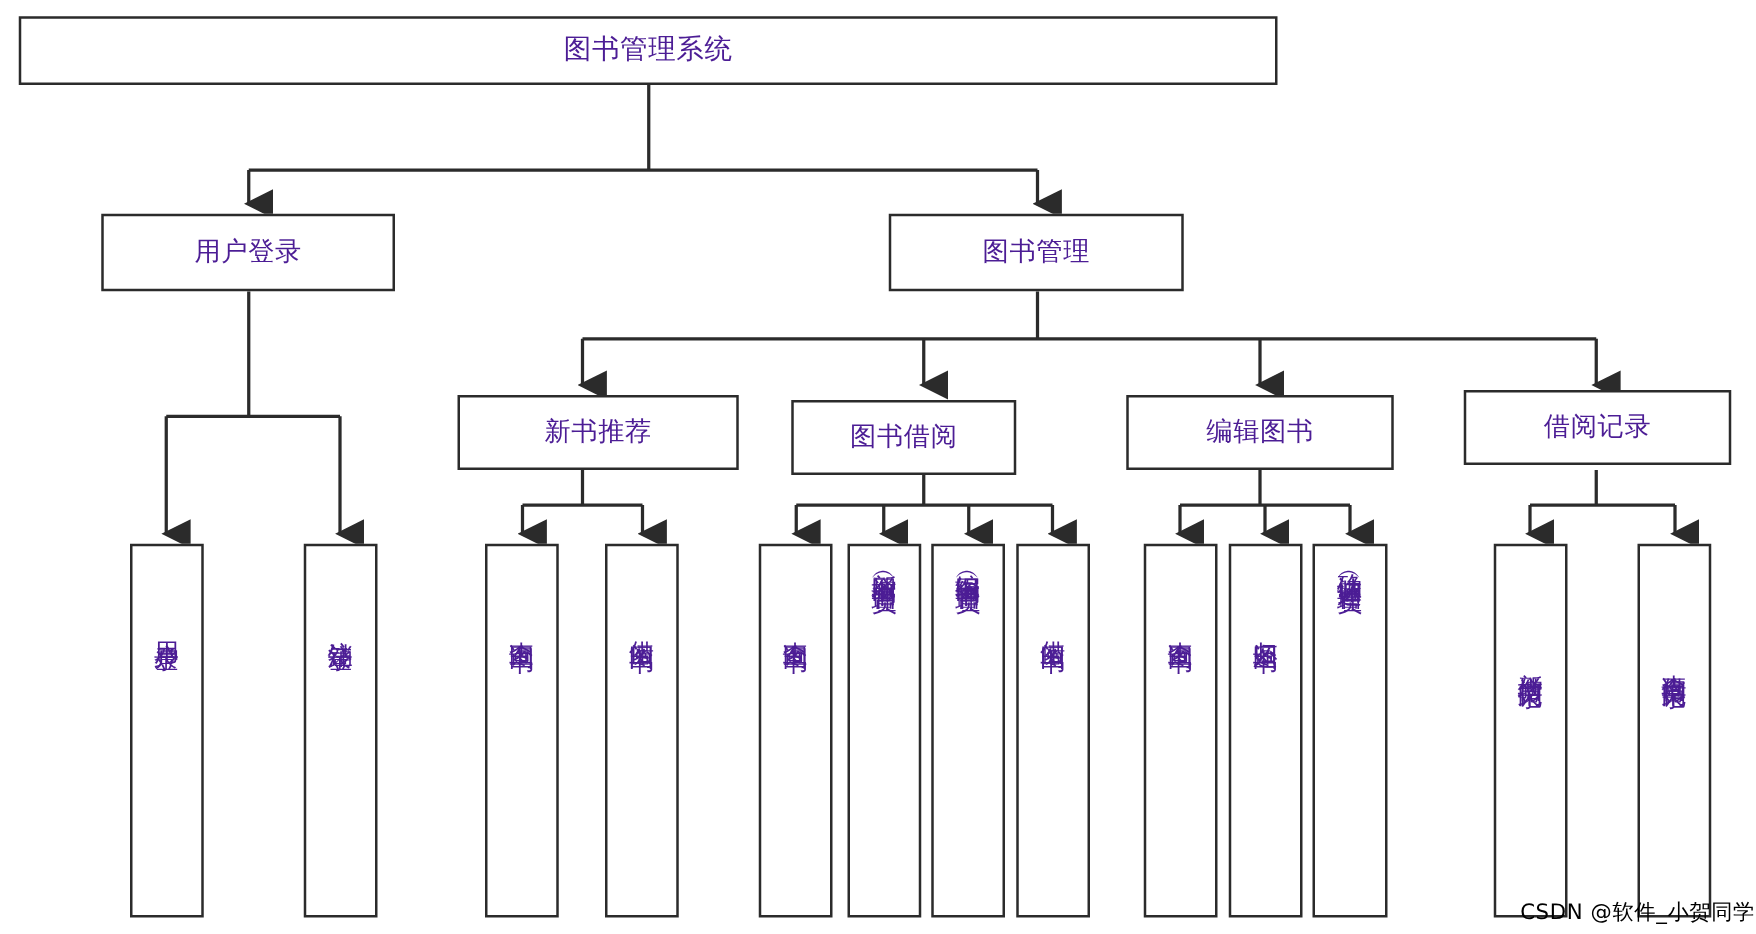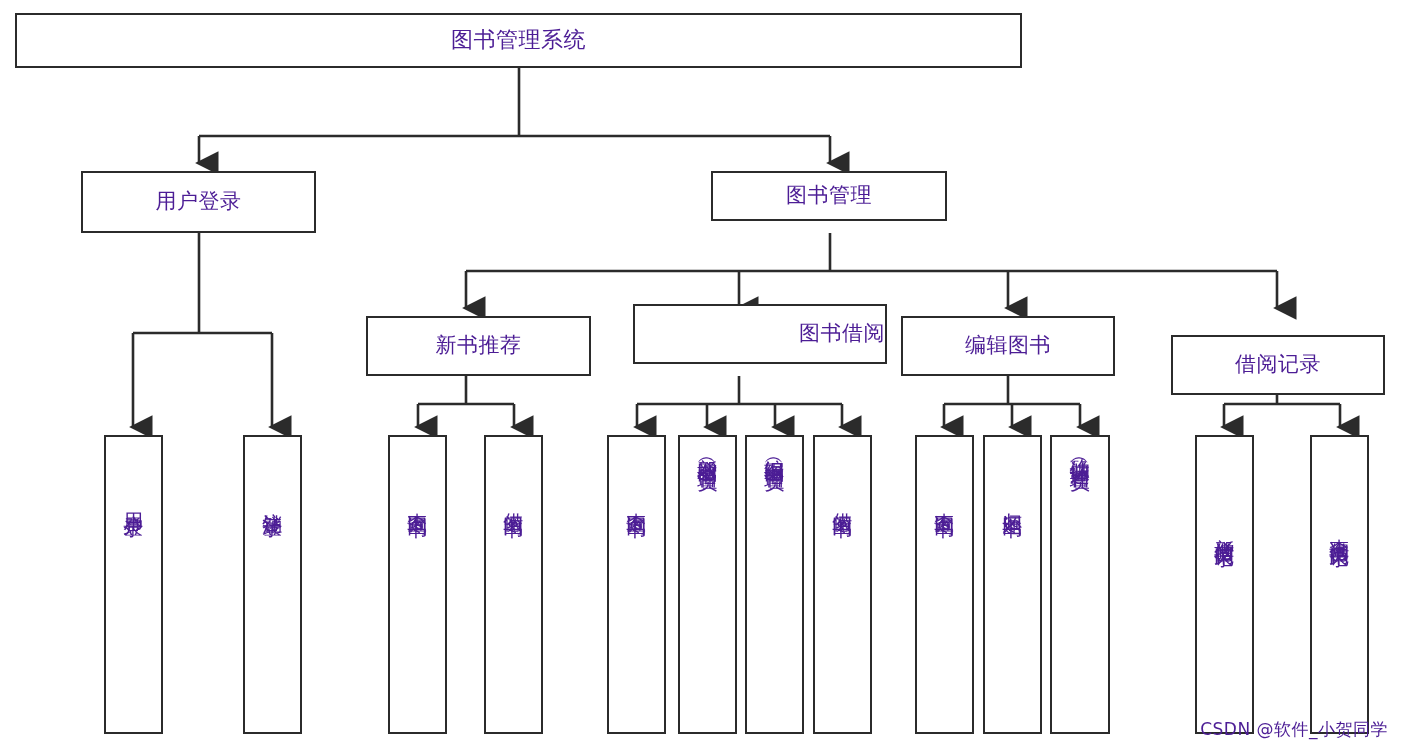--- a/index.html
+++ b/index.html
@@ -64,24 +64,24 @@
     padding-top: 6px;
   }
   .node.vertical.pad-top-mid {
     padding-top: 60px;
   }
   .node.vertical.pad-top-large {
     padding-top: 86px;
   }
   #watermark {
     position: absolute;
-    right: 17px;
+    right: 1px;
     bottom: 6px;
     font-size: 17px;
-    color: #4c1d95;
+    color: #000000;
     letter-spacing: 0.5px;
     white-space: nowrap;
     user-select: none;
   }
 </style>
 </head>
 <body>
 
 <div id="canvas">
 
@@ -137,37 +137,37 @@
   </svg>
 
   <div class="node root horizontal" style="left:15px; top:13px; width:1007px; height:55px;">
     <span class="label">图书管理系统</span>
   </div>
 
   <div class="node horizontal" style="left:81px; top:171px; width:235px; height:62px;">
     <span class="label">用户登录</span>
   </div>
 
-  <div class="node horizontal" style="left:711px; top:171px; width:236px; height:50px;">
+  <div class="node horizontal" style="left:711px; top:171px; width:236px; height:62px;">
     <span class="label">图书管理</span>
   </div>
 
   <div class="node horizontal" style="left:366px; top:316px; width:225px; height:60px;">
     <span class="label">新书推荐</span>
   </div>
 
-  <div class="node horizontal" style="left:633px; top:304px; width:254px; height:60px;justify-content:flex-end;">
+  <div class="node horizontal" style="left:633px; top:320px; width:180px; height:60px;">
     <span class="label">图书借阅</span>
   </div>
 
   <div class="node horizontal" style="left:901px; top:316px; width:214px; height:60px;">
     <span class="label">编辑图书</span>
   </div>
 
-  <div class="node horizontal" style="left:1171px; top:335px; width:214px; height:60px;">
+  <div class="node horizontal" style="left:1171px; top:312px; width:214px; height:60px;">
     <span class="label">借阅记录</span>
   </div>
 
   <div class="node vertical pad-top-mid" style="left:104px; top:435px; width:59px; height:299px;">
     <span class="label">用户登录</span>
   </div>
 
   <div class="node vertical pad-top-mid" style="left:243px; top:435px; width:59px; height:299px;">
     <span class="label">注销登录</span>
   </div>

